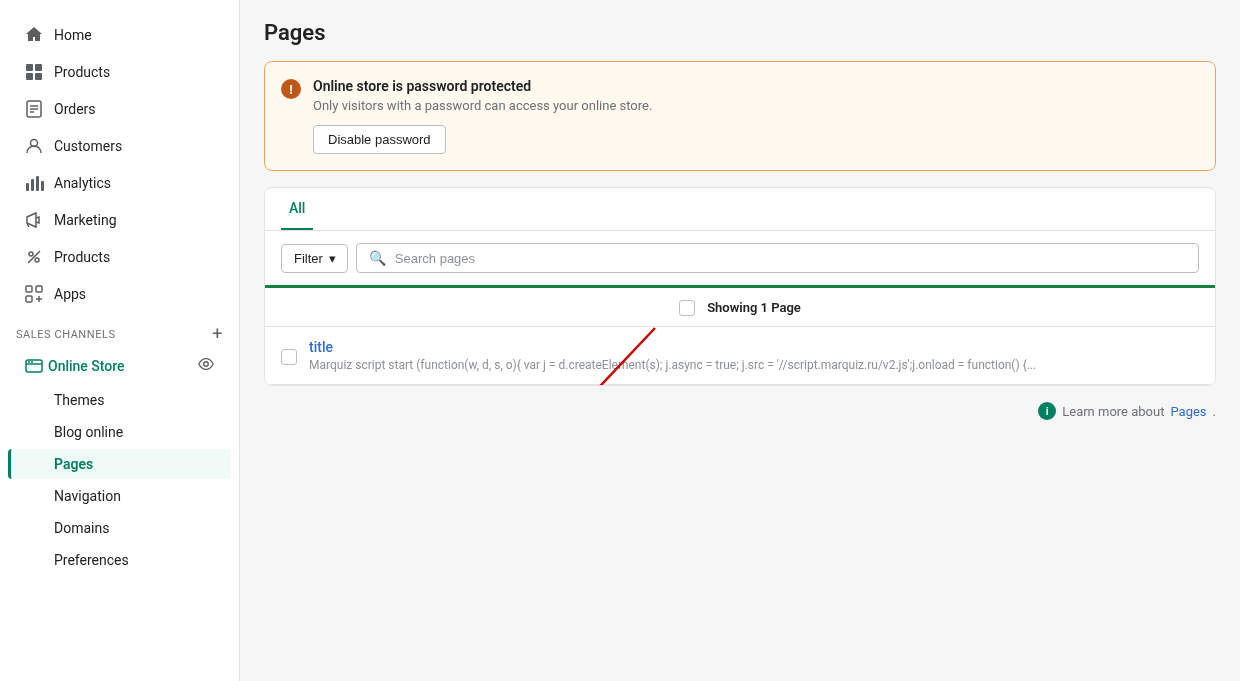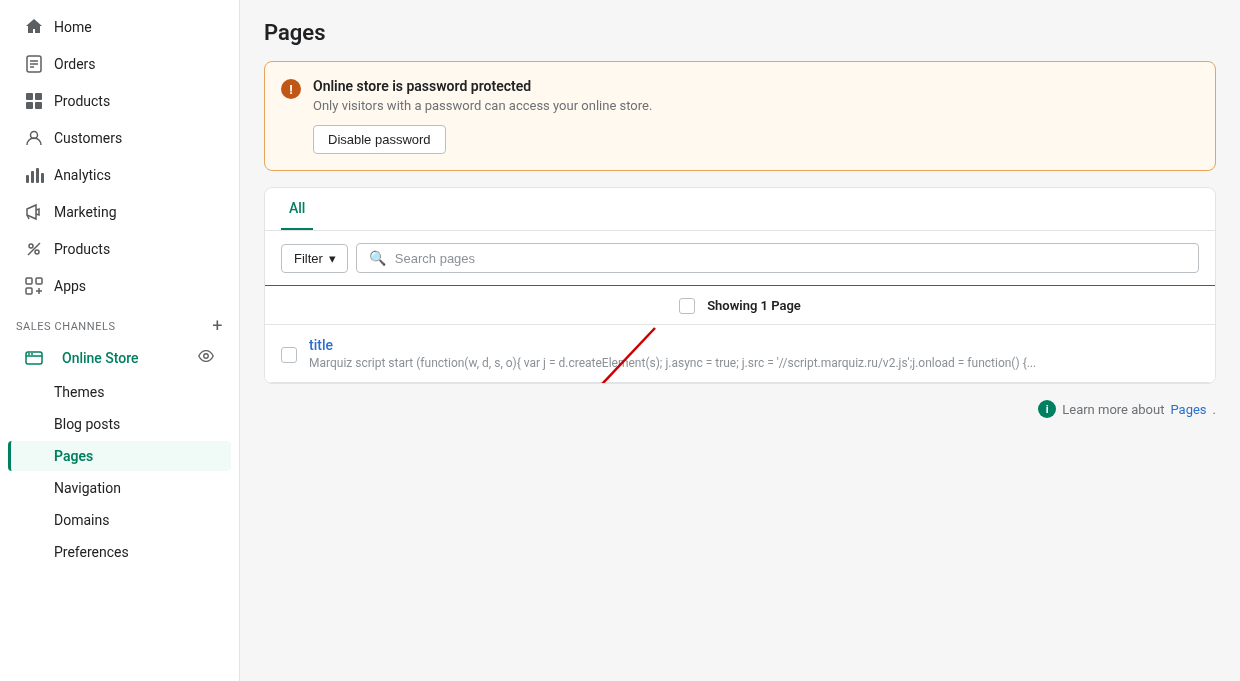--- a/index.html
+++ b/index.html
@@ -52,21 +52,21 @@
     .sidebar-sub-item.active { color: #008060; font-weight: 600; border-left: 3px solid #008060; padding-left: 43px; background: #f0faf7; }
     .online-store-row {
       display: flex;
       align-items: center;
       padding: 7px 16px;
       cursor: pointer;
       color: #008060;
       font-size: 14px;
       border-radius: 4px;
       margin: 1px 8px;
-      gap: 18px;
+      gap: 4px;
       font-weight: 500;
     }
     .online-store-row .nav-icon { width: 20px; height: 20px; display: flex; align-items: center; justify-content: center; flex-shrink: 0; }
 
     
     .main-content {
       flex: 1;
       overflow-y: auto;
       background: #f6f6f7;
       padding: 20px 24px;
@@ -143,21 +143,21 @@
       border-bottom: 2px solid #008060;
       font-weight: 500;
     }
 
     
     .filter-row {
       display: flex;
       align-items: center;
       padding: 12px 16px;
       gap: 8px;
-      border-bottom: 1px solid #15803d;
+      border-bottom: 3px solid #15803d;
     }
     .filter-btn {
       display: flex;
       align-items: center;
       gap: 6px;
       border: 1px solid #babfc3;
       background: #fff;
       padding: 6px 12px;
       border-radius: 4px;
       font-size: 13px;
@@ -245,50 +245,50 @@
       font-weight: 700;
     }
 
     svg.icon { width: 20px; height: 20px; }
   </style>
 </head>
 <body>
 
 <div class="sidebar">
 
-  <div style="padding-top: 8px;">
+  <div style="padding-top: 16px;">
     <div class="sidebar-nav-item">
       <span class="nav-icon">
         <svg viewBox="0 0 20 20" fill="none" xmlns="http://www.w3.org/2000/svg" class="icon">
           <path d="M10 2L2 9h2v7h5v-4h2v4h5V9h2L10 2z" fill="#5c5f62"></path>
         </svg>
       </span>
       <span>Home</span>
+    </div>
+    <div class="sidebar-nav-item">
+      <span class="nav-icon">
+        <svg viewBox="0 0 20 20" fill="none" xmlns="http://www.w3.org/2000/svg" class="icon">
+          <rect x="2" y="2" width="7" height="7" rx="1" fill="#5c5f62"></rect>
+          <rect x="11" y="2" width="7" height="7" rx="1" fill="#5c5f62"></rect>
+          <rect x="2" y="11" width="7" height="7" rx="1" fill="#5c5f62"></rect>
+          <rect x="11" y="11" width="7" height="7" rx="1" fill="#5c5f62"></rect>
+        </svg>
+      </span>
+      <span>Products</span>
     </div>
     <div class="sidebar-nav-item">
       <span class="nav-icon">
         <svg viewBox="0 0 20 20" fill="none" xmlns="http://www.w3.org/2000/svg" class="icon">
           <rect x="3" y="2" width="14" height="16" rx="2" stroke="#5c5f62" stroke-width="1.5" fill="none"></rect>
           <line x1="6" y1="7" x2="14" y2="7" stroke="#5c5f62" stroke-width="1.5"></line>
           <line x1="6" y1="10" x2="14" y2="10" stroke="#5c5f62" stroke-width="1.5"></line>
           <line x1="6" y1="13" x2="10" y2="13" stroke="#5c5f62" stroke-width="1.5"></line>
         </svg>
       </span>
       <span>Orders</span>
-    </div>
-    <div class="sidebar-nav-item">
-      <span class="nav-icon">
-        <svg viewBox="0 0 20 20" fill="none" xmlns="http://www.w3.org/2000/svg" class="icon">
-          <rect x="2" y="2" width="7" height="7" rx="1" fill="#5c5f62"></rect>
-          <rect x="11" y="2" width="7" height="7" rx="1" fill="#5c5f62"></rect>
-          <rect x="2" y="11" width="7" height="7" rx="1" fill="#5c5f62"></rect>
-          <rect x="11" y="11" width="7" height="7" rx="1" fill="#5c5f62"></rect>
-        </svg>
-      </span>
-      <span>Products</span>
     </div>
     <div class="sidebar-nav-item">
       <span class="nav-icon">
         <svg viewBox="0 0 20 20" fill="none" xmlns="http://www.w3.org/2000/svg" class="icon">
           <circle cx="10" cy="7" r="3.5" stroke="#5c5f62" stroke-width="1.5" fill="none"></circle>
           <path d="M3 17c0-3.866 3.134-7 7-7s7 3.134 7 7" stroke="#5c5f62" stroke-width="1.5" fill="none"></path>
         </svg>
       </span>
       <span>Customers</span>
     </div>
@@ -356,21 +356,21 @@
         <path d="M2 10s3-6 8-6 8 6 8 6-3 6-8 6-8-6-8-6z" stroke="#5c5f62" stroke-width="1.5" fill="none"></path>
         <circle cx="10" cy="10" r="2.5" stroke="#5c5f62" stroke-width="1.5" fill="none"></circle>
       </svg>
     </span>
   </div>
 
   <div class="sidebar-sub-item">
     <span>Themes</span>
   </div>
   <div class="sidebar-sub-item">
-    <span>Blog posts</span>
+    <span>Blog online</span>
   </div>
   <div class="sidebar-sub-item active">
     <span>Pages</span>
   </div>
   <div class="sidebar-sub-item">
     <span>Navigation</span>
   </div>
   <div class="sidebar-sub-item">
     <span>Domains</span>
   </div>

